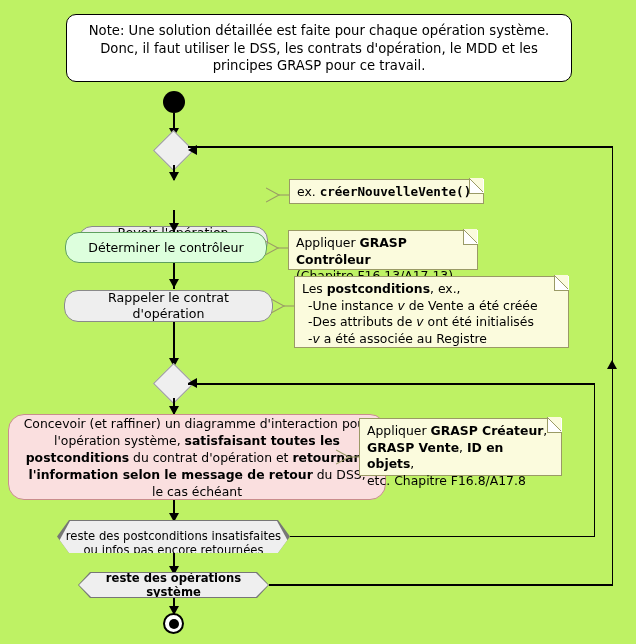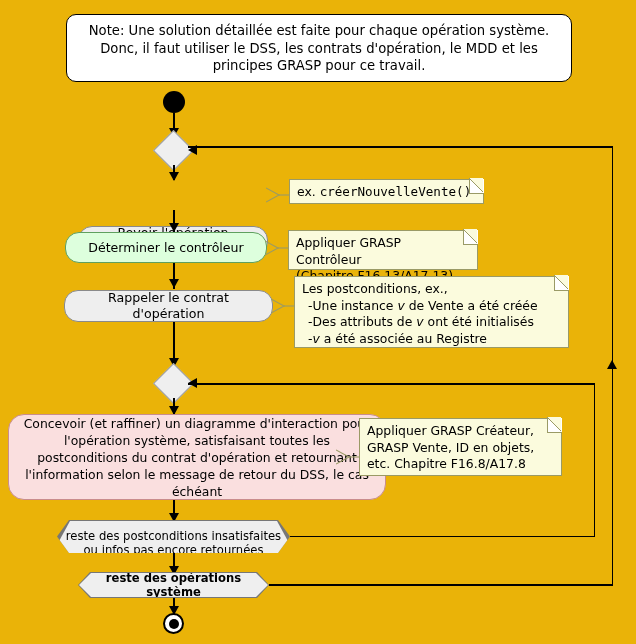--- a/index.html
+++ b/index.html
@@ -8,21 +8,21 @@
     background: #ffffff;
   }
   body {
     font-family: "DejaVu Sans", "Liberation Sans", sans-serif;
     -webkit-font-smoothing: antialiased;
   }
   #canvas {
     position: relative;
     width: 636px;
     height: 644px;
-    background: #eab308;
+    background: #bef264;
     overflow: hidden;
   }
 
   
   .abs { position: absolute; box-sizing: border-box; }
 
   
   .topnote {
     border: 1.6px solid #000000;
     border-radius: 10px;
@@ -147,21 +147,21 @@
   }
   .arrow-up {
     width: 0; height: 0;
     border-left: 5.5px solid transparent;
     border-right: 5.5px solid transparent;
     border-bottom: 9px solid #000000;
   }
 
   b { font-weight: bold; }
   i { font-style: italic; }
-  .notetext b { font-weight: normal; }
+  .notetext b { font-weight: bold; }
 </style>
 </head>
 <body>
 
 <div id="canvas">
 
   <div class="abs topnote" style="left:66px; top:14px; width:506px; height:68px;">
     <div>Note: Une solution détaillée est faite pour chaque opération système.</div>
     <div>Donc, il faut utiliser le DSS, les contrats d'opération, le MDD et les</div>
     <div>principes GRASP pour ce travail.</div>

